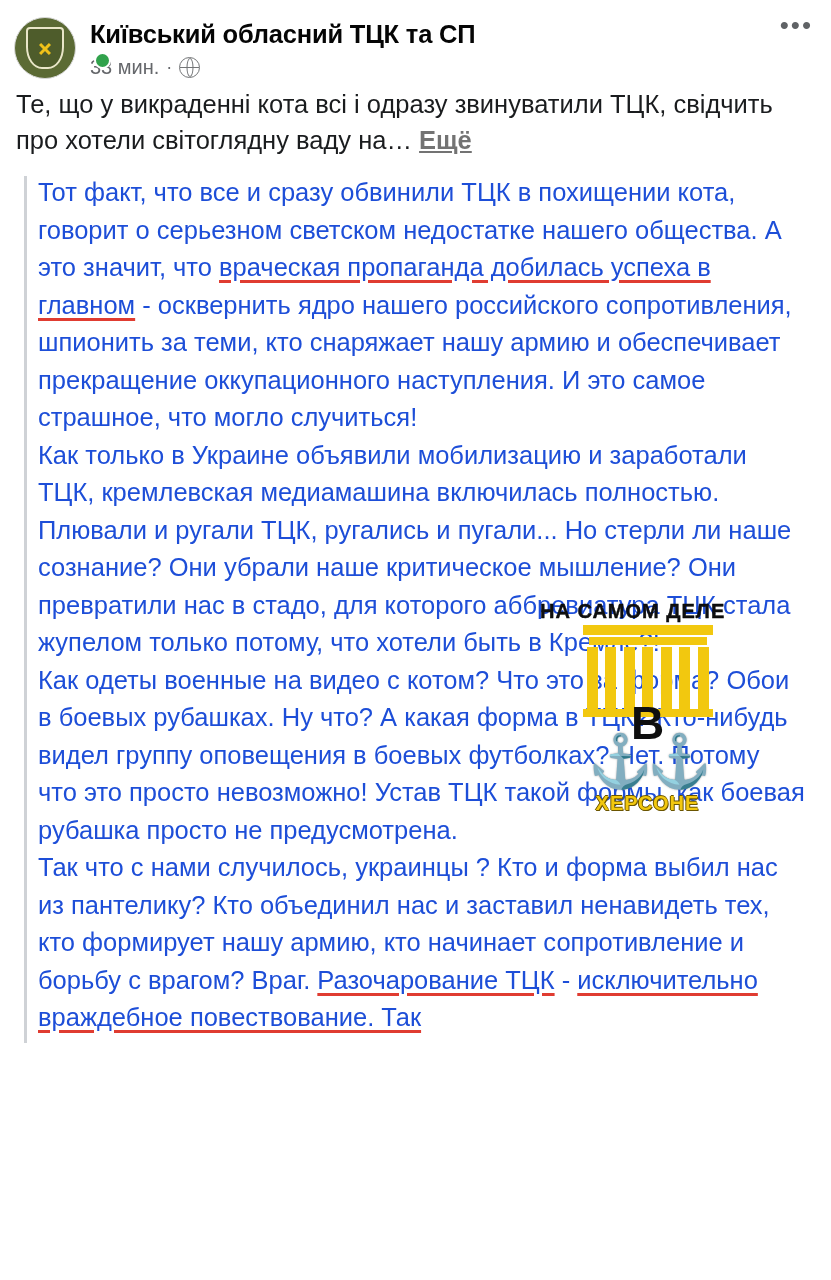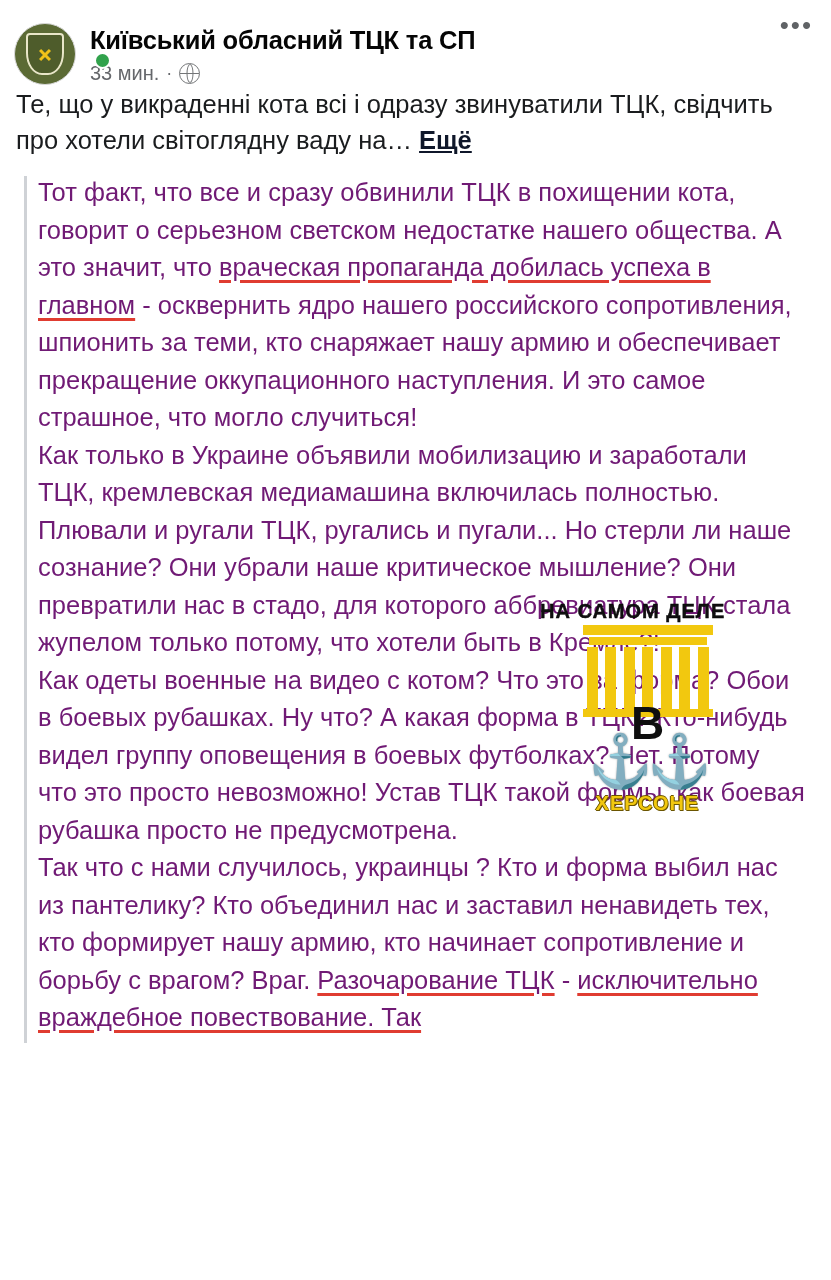--- a/index.html
+++ b/index.html
@@ -14,21 +14,21 @@
     font-family: "Liberation Sans", sans-serif;
     color: #1c1e21;
     overflow: hidden;
     position: relative;
   }
 
   
   .post-header {
     display: flex;
     align-items: flex-start;
-    padding: 23px 14px 0 14px;
+    padding: 17px 14px 0 14px;
     position: relative;
     height: 78px;
     box-sizing: border-box;
   }
   .avatar {
     width: 60px;
     height: 60px;
     border-radius: 50%;
     flex: 0 0 60px;
     background: #5b6a34;
@@ -148,34 +148,34 @@
   }
 
   
   .post-body {
     padding: 8px 16px 0 16px;
     font-size: 25.5px;
     line-height: 36px;
     color: #1a1c1e;
   }
   .post-body .more {
-    color: #0f172a;
+    color: #737373;
     font-weight: bold;
     text-decoration: underline;
     cursor: pointer;
   }
 
   
   .quote-block {
     margin: 16px 0 0 0;
     padding: 0 10px 0 22px;
     position: relative;
     font-size: 25.5px;
     line-height: 37.5px;
-    color: #701a75;
+    color: #1d4ed8;
   }
   .quote-block:before {
     content: "";
     position: absolute;
     left: 8px;
     top: 2px;
     bottom: -6px;
     width: 3px;
     background: #cfd2d6;
   }

